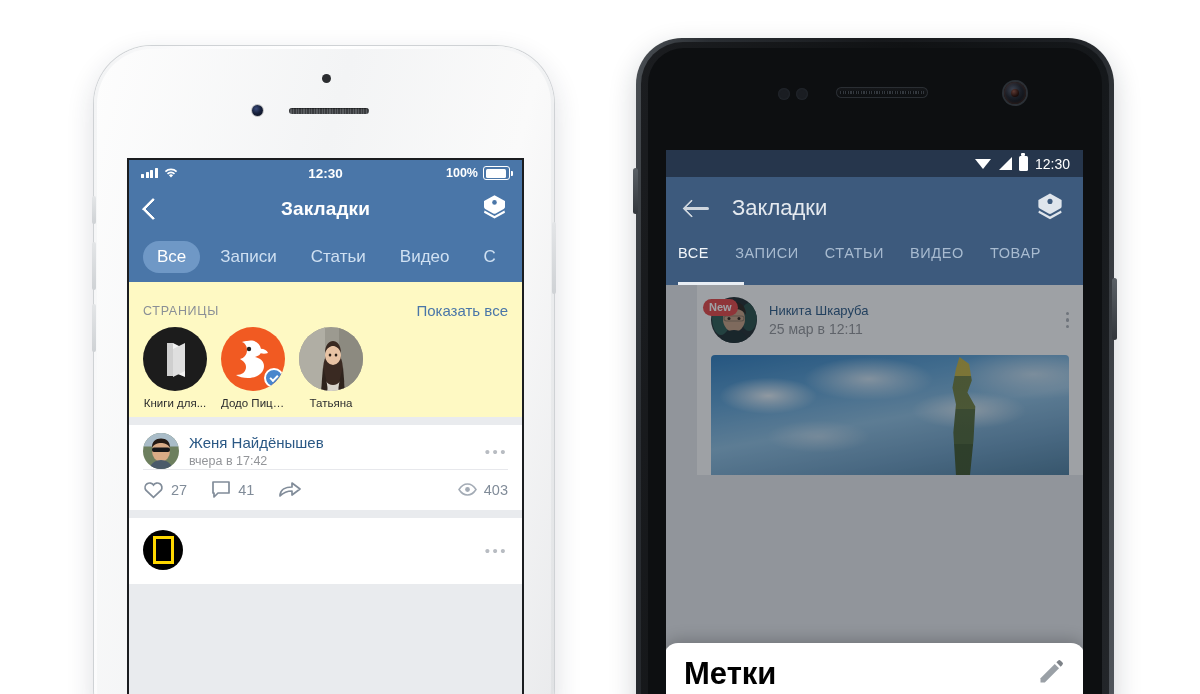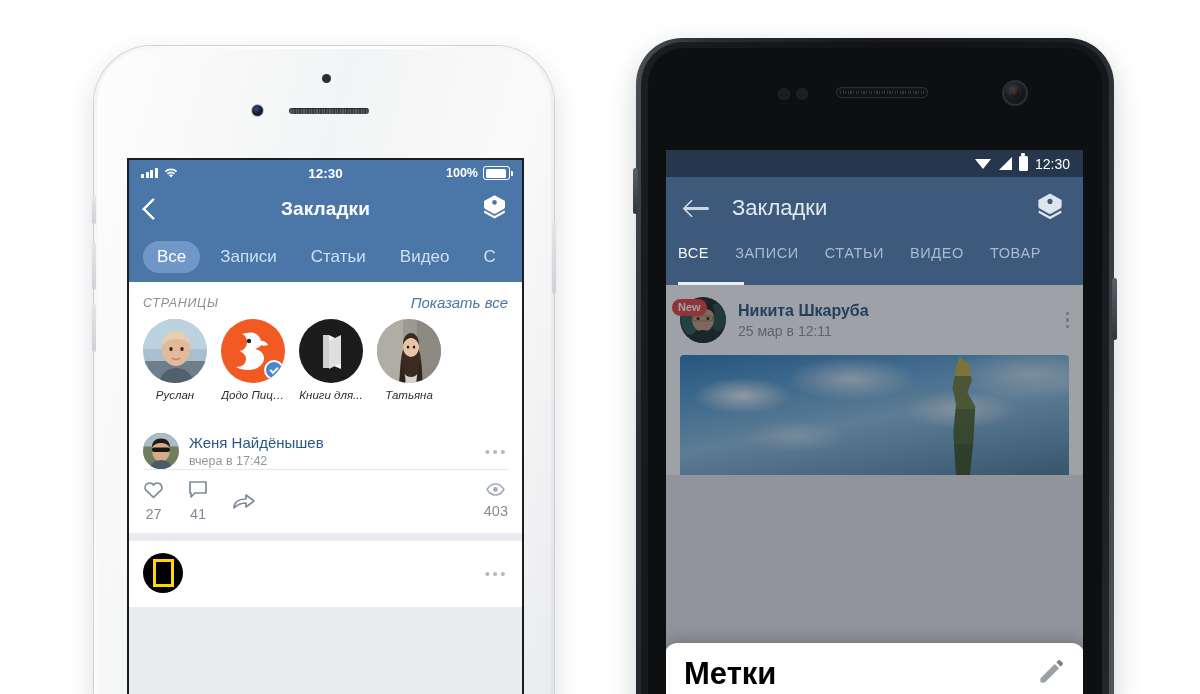--- a/index.html
+++ b/index.html
@@ -57,41 +57,41 @@
   .chev-back{width:13px;height:24px;position:relative;z-index:2;cursor:pointer;}
   .chev-back:before{content:"";position:absolute;left:2px;top:4px;width:13px;height:13px;
     border-left:3.2px solid #fff;border-bottom:3.2px solid #fff;transform:rotate(45deg);border-radius:1px;}
   .tag-ico{margin-left:auto;position:relative;z-index:2;cursor:pointer;}
 
   .ios-tabs{height:50px;background:#4a76a8;display:flex;align-items:center;gap:6px;padding:0 14px;overflow:hidden;}
   .ios-tab{color:#cfe0f2;font-size:17px;white-space:nowrap;padding:6px 14px;border-radius:16px;cursor:pointer;}
   .ios-tab.active{background:#6f98c6;color:#fff;font-weight:500;}
 
   .ios-body{background:#e9ebee;height:474px;overflow:hidden;}
-  .pages-card{background:#ffffff;padding:10px 0 8px;font-style:italic;}
+  .pages-card{background:#fef9c3;padding:18px 0 8px;}
   .pages-head{display:flex;align-items:center;justify-content:space-between;padding:2px 14px 8px;}
   .pages-head .lbl{font-size:12.5px;color:#8a8f96;letter-spacing:.7px;}
   .pages-head .more{font-size:15px;color:#4a76a8;cursor:pointer;}
   .pages-row{display:flex;gap:14px;padding:0 14px;}
   .page-item{width:64px;text-align:center;flex:0 0 auto;cursor:pointer;}
   .avatar{width:64px;height:64px;border-radius:50%;overflow:hidden;position:relative;}
   .page-name{font-size:11.5px;color:#2c2d2e;margin-top:6px;white-space:nowrap;overflow:hidden;text-overflow:ellipsis;}
   .verified{position:absolute;right:1px;bottom:3px;width:16px;height:16px;border-radius:50%;
     background:#4986cc;border:2px solid #fff;display:flex;align-items:center;justify-content:center;}
   .verified:after{content:"";width:6px;height:3px;border-left:2px solid #fff;border-bottom:2px solid #fff;transform:rotate(-45deg);margin-top:-2px;}
 
-  .post{background:#fff;padding:24px 14px 0;}
+  .post{background:#fff;margin-top:8px;padding:8px 14px 0;}
   .post-head{display:flex;align-items:center;gap:10px;}
   .post-av{width:36px;height:36px;border-radius:50%;overflow:hidden;flex:0 0 auto;position:relative;}
   .post-name{font-size:15px;color:#2a5885;font-weight:500;line-height:1.15;}
   .post-time{font-size:12.5px;color:#939599;margin-top:2px;}
   .dots{margin-left:auto;color:#b8bcc2;letter-spacing:2.5px;font-size:15px;cursor:pointer;}
   .post-text{font-size:15.5px;color:#000;line-height:1.42;margin:10px 0 12px;}
   .post-bar{display:flex;align-items:center;gap:24px;border-top:1px solid #e7e8ec;padding:10px 0 11px;}
-  .pb{display:flex;align-items:center;gap:7px;color:#818c99;font-size:14.5px;cursor:pointer;flex-direction:column;}
+  .pb{display:flex;align-items:center;gap:7px;color:#818c99;font-size:14.5px;cursor:pointer;}
   .pb.views{margin-left:auto;cursor:default;}
 
   .post2{background:#fff;margin-top:8px;padding:12px 14px 14px;}
   .ng-av{width:40px;height:40px;border-radius:50%;background:#000;display:flex;align-items:center;justify-content:center;flex:0 0 auto;}
   .ng-rect{width:15px;height:22px;border:3px solid #ffd800;}
 
   
   .android{position:absolute;left:636px;top:38px;width:478px;height:700px;}
   .and-body{position:absolute;inset:0;border-radius:46px;
     background:linear-gradient(100deg,#4b5055 0%,#2a2e33 12%,#17191c 40%,#1d2024 72%,#53585e 100%);
@@ -131,27 +131,27 @@
     border-left:2.6px solid #cfd6de;border-bottom:2.6px solid #cfd6de;transform:rotate(45deg);border-radius:1px;}
   .and-title{color:#e4e9ef;font-size:22px;font-weight:500;margin-left:22px;}
   .and-tagico{margin-left:auto;cursor:pointer;}
 
   .and-tabs{height:46px;background:#3d5a7d;display:flex;align-items:flex-start;padding:0 12px;gap:26px;overflow:hidden;position:relative;}
   .and-tab{color:#a8bbd0;font-size:14.5px;letter-spacing:.6px;white-space:nowrap;padding-top:6px;cursor:pointer;}
   .and-tab.active{color:#f2f6fa;}
   .tab-underline{position:absolute;left:12px;bottom:0;width:66px;height:3.5px;background:#e9eef4;}
 
   .and-content{position:relative;height:447px;background:#e9ebee;overflow:hidden;}
-  .and-post{background:#fff;padding:12px 14px 0;}
+  .and-post{background:#fff;padding:12px 14px 0;margin-left:31px;}
   .and-post-head{display:flex;align-items:center;gap:12px;}
   .and-av-wrap{position:relative;width:46px;height:46px;flex:0 0 auto;}
   .and-av{width:46px;height:46px;border-radius:50%;overflow:hidden;}
   .new-badge{position:absolute;left:-8px;top:2px;background:#e64646;color:#fff;font-size:11px;
     font-weight:700;padding:2px 6px;border-radius:9px;line-height:1.15;}
-  .and-post-name{font-size:16px;color:#2a5885;font-weight:700;}
+  .and-post-name{font-size:13px;color:#2a5885;font-weight:400;}
   .and-post-time{font-size:14px;color:#939599;margin-top:3px;}
   .vdots{margin-left:auto;display:flex;flex-direction:column;gap:3px;cursor:pointer;}
   .vdots i{width:3.5px;height:3.5px;border-radius:50%;background:#aeb2b8;display:block;}
   .banner{margin-top:12px;height:120px;border-radius:4px 4px 0 0;overflow:hidden;position:relative;
     background:linear-gradient(170deg,#2f7ec0 0%,#5fa3d6 28%,#8fc0e2 52%,#6e9fc4 76%,#4e7e9e 100%);}
   .banner .clouds{position:absolute;inset:0;
     background:
       radial-gradient(ellipse 70px 26px at 16% 34%,rgba(255,255,255,.85),rgba(255,255,255,0) 70%),
       radial-gradient(ellipse 90px 30px at 44% 20%,rgba(255,255,255,.7),rgba(255,255,255,0) 72%),
       radial-gradient(ellipse 80px 26px at 72% 46%,rgba(255,255,255,.62),rgba(255,255,255,0) 72%),
@@ -237,60 +237,44 @@
 
       <div class="ios-body">
 
         <div class="pages-card">
           <div class="pages-head">
             <span class="lbl">СТРАНИЦЫ</span>
             <span class="more">Показать все</span>
           </div>
           <div class="pages-row">
 
+
             <div class="page-item">
               <div class="avatar">
                 <svg viewBox="0 0 64 64" class="ph">
-                  <rect width="64" height="64" fill="#a9bfce"></rect>
-                  <rect y="0" width="64" height="30" fill="#bcd2de"></rect>
-                  <rect y="42" width="64" height="22" fill="#6d7f8c"></rect>
-                  <ellipse cx="33" cy="30" rx="14" ry="17" fill="#e3b99a"></ellipse>
-                  <path d="M19 26c1-10 8-14 14-14s13 4 14 13c-4-4-9-5-14-5s-10 2-14 6z" fill="#e6cfae"></path>
-                  <ellipse cx="28" cy="30" rx="1.7" ry="1.9" fill="#2b2622"></ellipse>
-                  <ellipse cx="39" cy="30" rx="1.7" ry="1.9" fill="#2b2622"></ellipse>
-                  <path d="M29 39q4 3 8 0" stroke="#b98f72" stroke-width="1.6" fill="none"></path>
-                  <path d="M16 64c2-10 9-15 17-15s16 5 18 15z" fill="#50606c"></path>
+                  <rect width="64" height="64" fill="#1c1c1c"></rect>
+                  <path d="M24 16h6l12 6v28l-12-5h-6z" fill="#f3f3f3"></path>
+                  <path d="M30 22 42 16v28l-12 6z" fill="#dfdfdf"></path>
+                  <path d="M24 16h6v33h-6z" fill="#cfcfcf"></path>
                 </svg>
               </div>
-              <div class="page-name">Руслан</div>
+              <div class="page-name">Книги для...</div>
             </div>
 
             <div class="page-item">
               <div class="avatar">
                 <svg viewBox="0 0 64 64" class="ph">
                   <rect width="64" height="64" fill="#f15a22"></rect>
                   <path d="M26 14c7-2 13 2 14 8 1 5-2 7-6 8 5 1 9 4 9 9 0 7-7 12-16 12-5 0-9-1-12-3 6 0 10-3 10-8 0-4-3-6-6-8 4-1 7-4 7-9 0-4-2-7-5-8 2-1 4-1 5-1z" fill="#fff"></path>
                   <circle cx="28" cy="22" r="2.2" fill="#222"></circle>
                   <path d="M37 22c5-1 9 1 10 4-3 1-7 1-10-1z" fill="#fff"></path>
                 </svg>
                 <span class="verified"></span>
               </div>
               <div class="page-name">Додо Пицца</div>
-            </div>
-
-            <div class="page-item">
-              <div class="avatar">
-                <svg viewBox="0 0 64 64" class="ph">
-                  <rect width="64" height="64" fill="#1c1c1c"></rect>
-                  <path d="M24 16h6l12 6v28l-12-5h-6z" fill="#f3f3f3"></path>
-                  <path d="M30 22 42 16v28l-12 6z" fill="#dfdfdf"></path>
-                  <path d="M24 16h6v33h-6z" fill="#cfcfcf"></path>
-                </svg>
-              </div>
-              <div class="page-name">Книги для...</div>
             </div>
 
             <div class="page-item">
               <div class="avatar">
                 <svg viewBox="0 0 64 64" class="ph">
                   <rect width="64" height="64" fill="#9c9a90"></rect>
                   <rect x="0" width="26" height="64" fill="#b0aea4"></rect>
                   <rect x="40" width="24" height="64" fill="#8c8a80"></rect>
                   <path d="M22 64c0-14 5-22 12-22s12 8 12 22z" fill="#d8d4cb"></path>
                   <path d="M24 44c0-12 4-20 10-20s10 8 10 20c0 8-4 14-10 14s-10-6-10-14z" fill="#3a2a22"></path>

